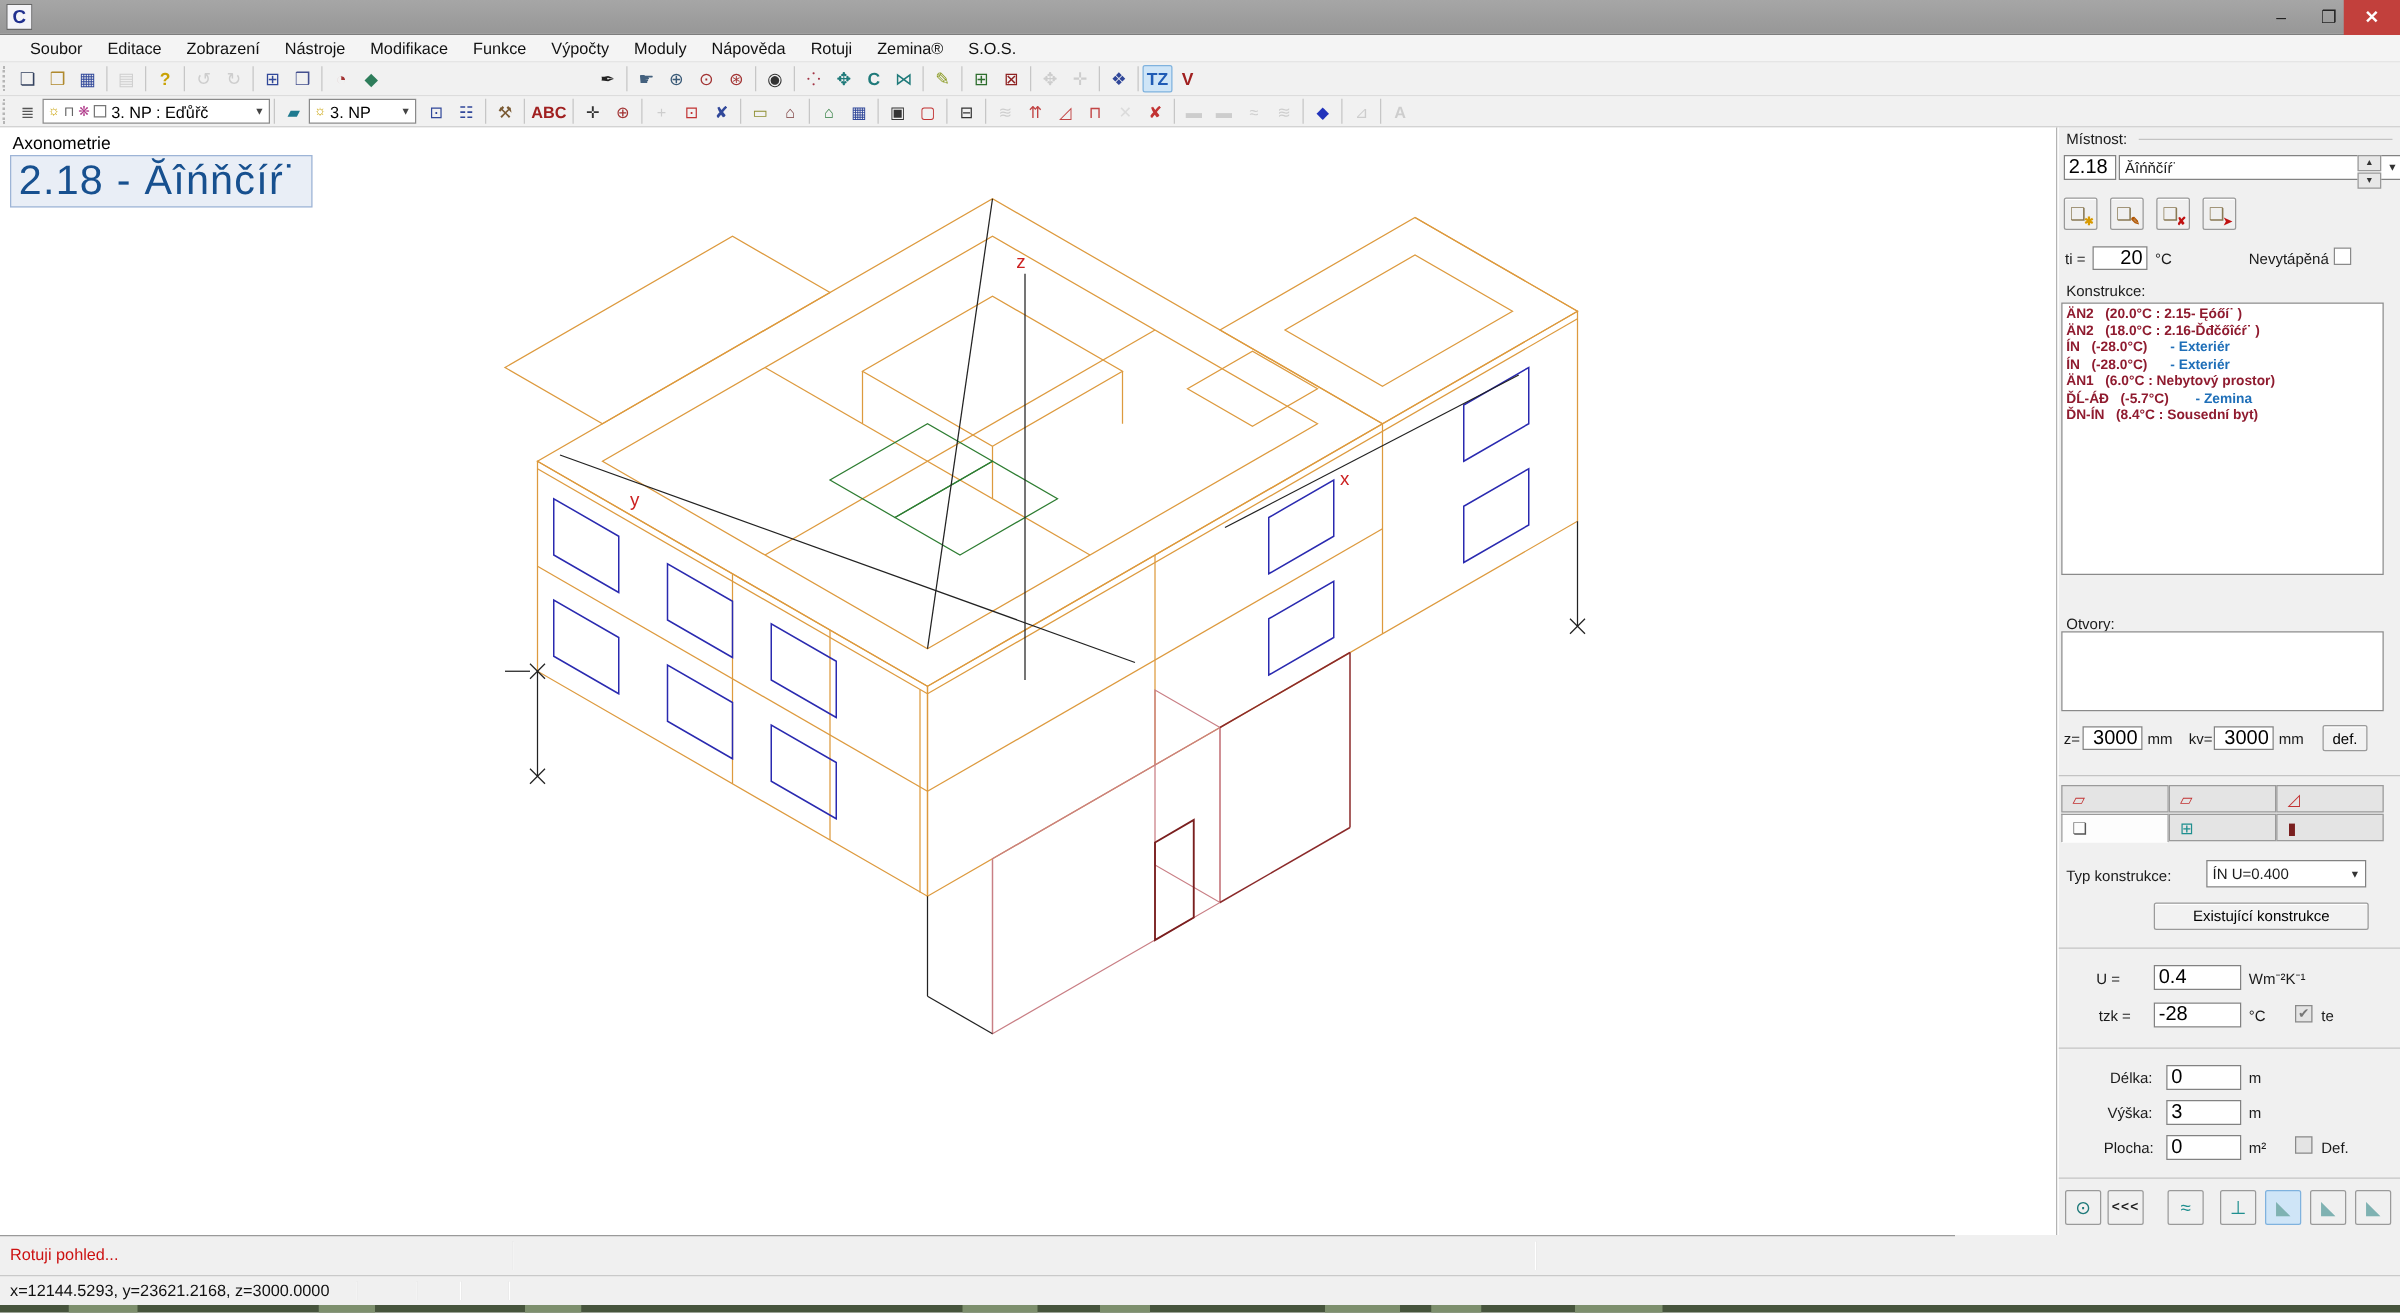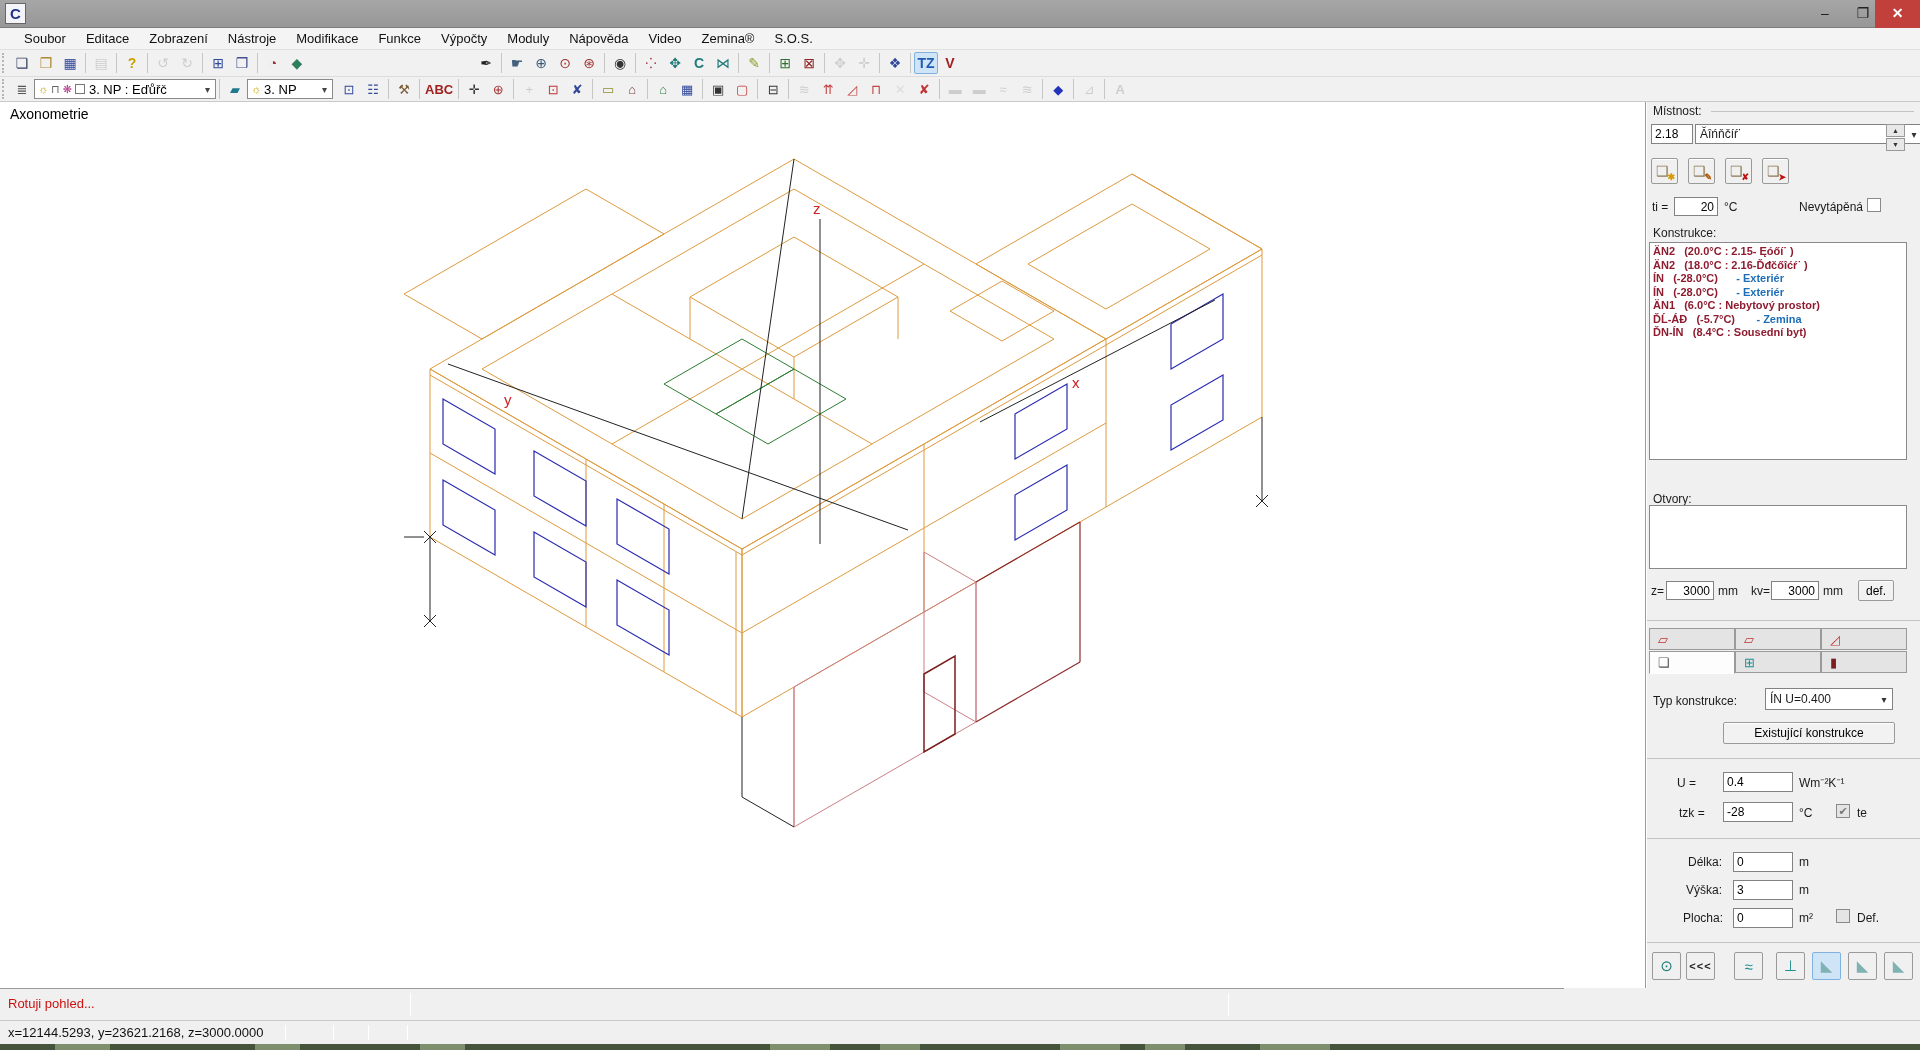--- a/index.html
+++ b/index.html
@@ -47,21 +47,21 @@
   #view-label { position:absolute; left:10px; top:4px; font-size:14px; color:#000; }
   #room-title-box { position:absolute; left:8px; top:22px; background:#e9eef6; border:1px solid #9db4d6;
     padding:0 10px 2px 6px; font-size:33px; color:#17508f; letter-spacing:1px; }
   svg text { font-family:"Liberation Sans", sans-serif; }
 
   
   #panel { position:absolute; left:1646px; top:102px; width:274px; height:886px; background:#f0f0f0;
     border-left:1px solid #fff; font-size:12px; color:#1a1a1a; }
   .plabel { position:absolute; font-size:12px; color:#1a1a1a; }
   .pline { position:absolute; border-top:1px solid #c3c3c3; }
-  .pinput { position:absolute; background:#fff; border:1px solid #828282; font-size:12px; padding:1px 3px;
+  .pinput { position:absolute; background:#fff; border:1px solid #828282; font-size:16px; padding:1px 3px;
     font-family:"Liberation Sans", sans-serif; }
   .pinput.num { text-align:right; }
   .pcombo { position:absolute; background:#fff; border:1px solid #828282; display:flex; align-items:center;
     font-size:12px; padding-left:4px; }
   .pcombo .arrow { margin-left:auto; width:16px; text-align:center; color:#333; font-size:10px; }
   .pbtn { position:absolute; background:#f2f2f2; border:1px solid #9a9a9a; border-radius:2px;
     font-size:12px; text-align:center; box-shadow:inset 0 1px 0 #fff; }
   .spin { position:absolute; width:19px; height:13px; background:#e8e8e8; border:1px solid #999;
     font-size:7px; text-align:center; line-height:11px; color:#333; }
   .icon-btn { position:absolute; width:27px; height:26px; background:#f0f0f0; border:1px solid #9a9a9a;
@@ -108,21 +108,21 @@
 
 <div class="menu-item">Soubor</div>
     <div class="menu-item">Editace</div>
     <div class="menu-item">Zobrazení</div>
     <div class="menu-item">Nástroje</div>
     <div class="menu-item">Modifikace</div>
     <div class="menu-item">Funkce</div>
     <div class="menu-item">Výpočty</div>
     <div class="menu-item">Moduly</div>
     <div class="menu-item">Nápověda</div>
-    <div class="menu-item">Video</div>
+    <div class="menu-item">Rotuji</div>
     <div class="menu-item">Zemina®</div>
     <div class="menu-item">S.O.S.</div>
   </div>
 
 <div class="toolbar" id="toolbar1">
   <div class="grip"></div>
   <div style="display:flex;align-items:center">
 
   <div class="tbtn" style="color: rgb(51, 65, 94);">❏</div>
       <div class="tbtn" style="color: rgb(176, 138, 46);">❒</div>
@@ -315,20 +315,21 @@
       <line x1="794" y1="725" x2="742" y2="695"></line>
       <line x1="742" y1="695" x2="742" y2="615"></line>
     </g>
     <g fill="#cc2222" font-size="15">
       <text x="1072" y="286">x</text>
       <text x="504" y="303">y</text>
       <text x="813" y="112">z</text>
     </g>
   </svg>
   <div id="view-label">Axonometrie</div>
+  <div id="room-title-box">2.18 - Ăîńňčíŕ˙</div>
 </div>
 
 <div id="panel">
   <div class="plabel" style="left:6px;top:2px">Místnost:</div>
   <div class="pline" style="left:64px;right:6px;top:9px"></div>
 
   <input class="pinput" style="left: 4px; top: 22px; width: 42px; height: 20px;" value="2.18">
   <div class="pcombo" style="left:48px;top:22px;width:228px;height:20px">
     <span>Ăîńňčíŕ˙</span>
     <span class="arrow">▾</span>

